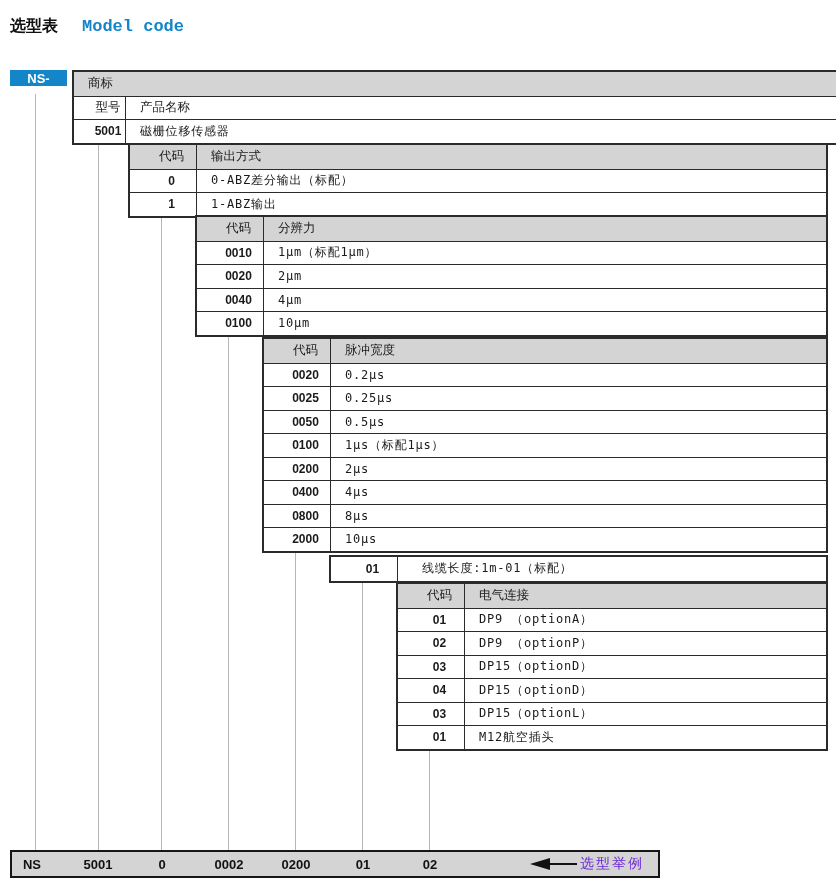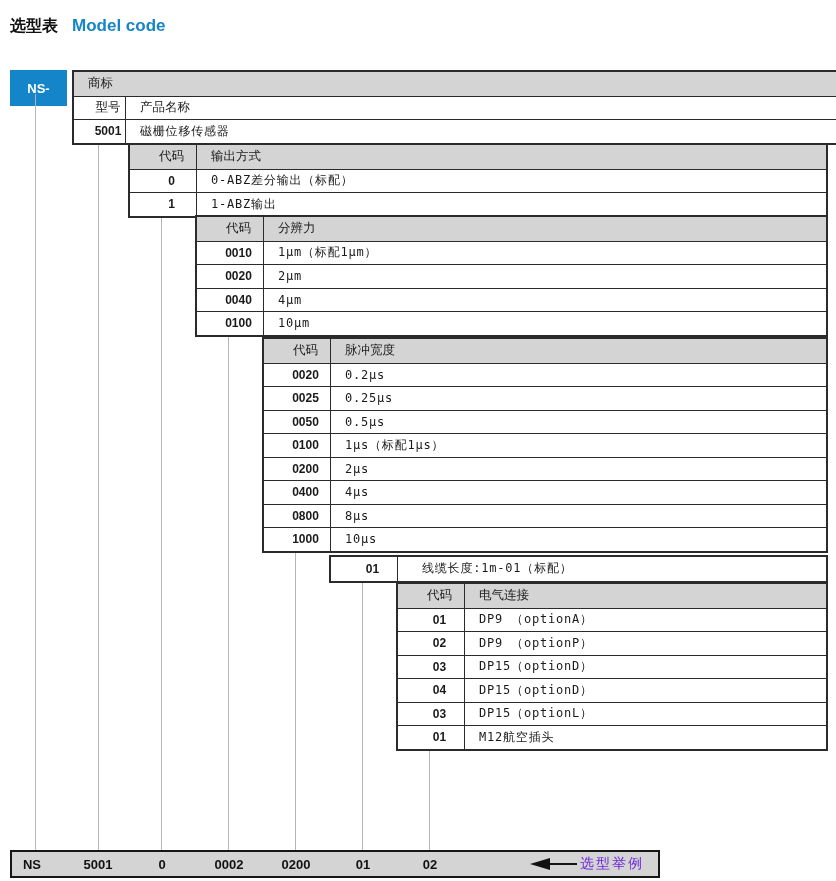--- a/index.html
+++ b/index.html
@@ -13,31 +13,31 @@
     color: #1a1a1a;
     overflow: hidden;
   }
   
   .title {
     position: absolute;
     left: 10px;
     top: 16px;
     display: flex;
     align-items: baseline;
-    gap: 14px;
+    gap: 24px;
     white-space: nowrap;
   }
   .t-zh { font-size: 16px; font-weight: bold; color: #111111; }
-  .t-en { font-size: 17px; font-weight: bold; color: #1485c8; }
+  .t-en { font-size: 17px; font-weight: bold; color: #1485c8; font-family: Liberation Mono, monospace; }
 
   
   .ns-cell {
     position: absolute;
     left: 10px; top: 70px;
-    width: 57px; height: 36px;
+    width: 57px; height: 16px;
     background: #1485c8;
     color: #ffffff;
     font-weight: bold;
     font-size: 13px;
     display: flex; align-items: center; justify-content: center;
   }
 
   
   .vline {
     position: absolute;
@@ -216,21 +216,21 @@
     </div>
     <div class="trow">
       <div class="c code bold">0400</div>
       <div class="c lbl mono">4μs</div>
     </div>
     <div class="trow">
       <div class="c code bold">0800</div>
       <div class="c lbl mono">8μs</div>
     </div>
     <div class="trow">
-      <div class="c code bold">1000</div>
+      <div class="c code bold">2000</div>
       <div class="c lbl mono">10μs</div>
     </div>
   </div>
 
   <div class="tbl" style="left:329px;top:555px;width:499px">
     <div class="trow">
       <div class="c code bold">01</div>
       <div class="c lbl mono" style="padding-left:24px">线缆长度:1m-01（标配）</div>
     </div>
   </div>

